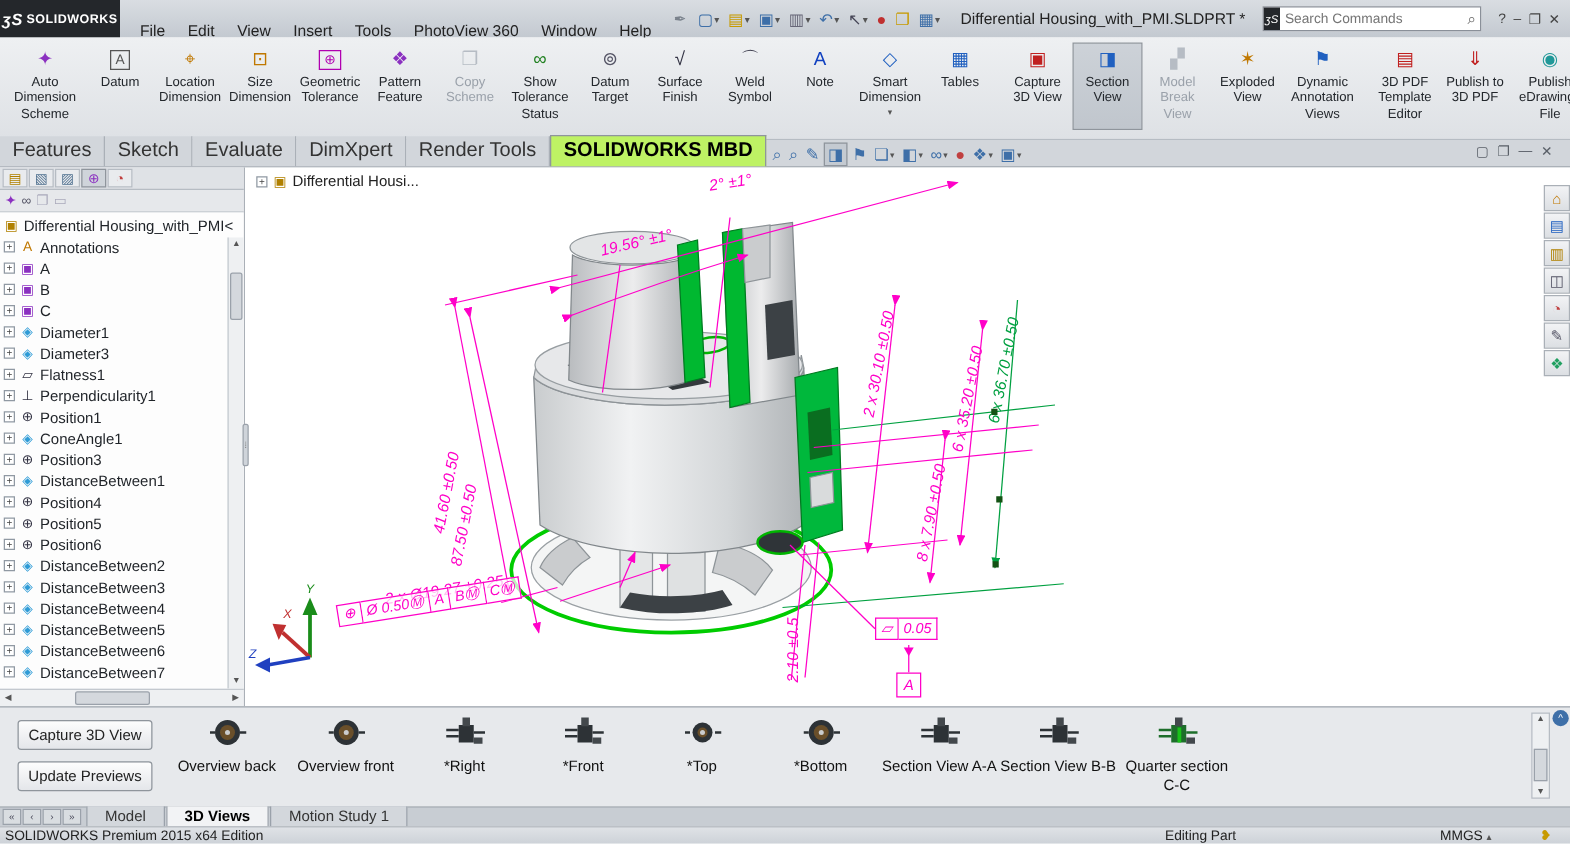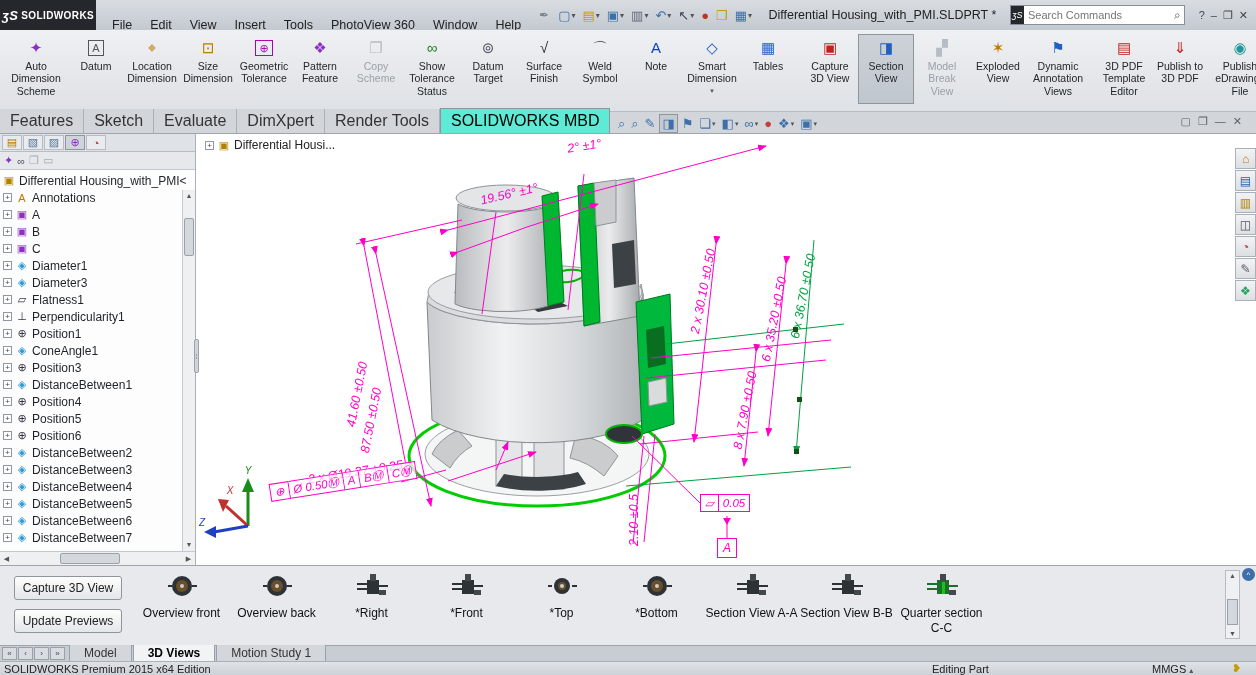--- a/index.html
+++ b/index.html
@@ -35,21 +35,21 @@
   .rbtn .ric.boxed { border:1px solid currentColor; padding:0 3px; font-size:11px; height:16px; line-height:15px; margin-top:2px; margin-bottom:4px; }
   .rbtn.disabled { color:#9aa1aa; }
   .rbtn.disabled .ric { color:#b6bcc4 !important; }
   .rbtn.active { background:linear-gradient(#cdd2d8,#c0c6cd); border:1px solid #8f959c; }
   .rbtn .rdrop { font-size:7px; color:#555; margin-top:2px; }
   .rbtn.wide { width:64px; }
 
   
   .tabstrip { height:22px; background:#d2d6db; border-bottom:1px solid #9ea5ad; display:flex; align-items:flex-end; position:relative; flex:0 0 auto; }
   .ctab { padding:3px 10px 3px 10px; font-size:16px; color:#333; border-right:1px solid #aab0b7; background:#d2d6db; }
-  .ctab.active { background:#5eead4; font-weight:normal; color:#000; border:1px solid #8f959c; border-bottom:0; }
+  .ctab.active { background:#bef264; font-weight:bold; color:#000; border:1px solid #8f959c; border-bottom:0; }
   .headsup { position:absolute; left:616px; top:2px; display:flex; align-items:center; gap:2px; }
   .hu-btn { display:flex; align-items:center; padding:1px 2px; font-size:13px; color:#3e6fa8; }
   .hu-btn.active { background:#c4cad1; border:1px solid #8f959c; }
   .hu-btn .hdrop { font-size:7px; color:#555; margin-left:1px; }
   .doc-win-ctrls { position:absolute; right:14px; top:3px; display:flex; gap:7px; color:#5a6068; font-size:11px; }
 
   
   .main { flex:0 0 auto; height:431px; display:flex; position:relative; }
 
   
@@ -643,33 +643,33 @@
         <div class="thumb-item">
           <div class="timg">
             <svg width="34" height="28">
               <circle cx="17" cy="14" r="10" fill="#2d3236"></circle>
               <circle cx="17" cy="14" r="6" fill="#6a4f2a"></circle>
               <circle cx="17" cy="14" r="2" fill="#caccce"></circle>
               <line x1="3" y1="14" x2="7" y2="14" stroke="#2d3236" stroke-width="2"></line>
               <line x1="27" y1="14" x2="32" y2="14" stroke="#2d3236" stroke-width="2"></line>
             </svg>
           </div>
-          <div class="tlabel">Overview front</div>
+          <div class="tlabel">Overview back</div>
         </div>
         <div class="thumb-item">
           <div class="timg">
             <svg width="34" height="28">
               <circle cx="17" cy="14" r="10" fill="#2d3236"></circle>
               <circle cx="17" cy="14" r="6" fill="#6a4f2a"></circle>
               <circle cx="17" cy="14" r="2" fill="#caccce"></circle>
               <line x1="3" y1="14" x2="7" y2="14" stroke="#2d3236" stroke-width="2"></line>
               <line x1="27" y1="14" x2="32" y2="14" stroke="#2d3236" stroke-width="2"></line>
             </svg>
           </div>
-          <div class="tlabel">Overview back</div>
+          <div class="tlabel">Overview front</div>
         </div>
         <div class="thumb-item">
           <div class="timg">
             <svg width="34" height="28">
               <rect x="12" y="8" width="12" height="14" fill="#2d3236"></rect>
               <rect x="15" y="2" width="6" height="7" fill="#43484c"></rect>
               <line x1="2" y1="12" x2="12" y2="12" stroke="#2d3236" stroke-width="2"></line>
               <line x1="2" y1="17" x2="12" y2="17" stroke="#2d3236" stroke-width="2"></line>
               <line x1="24" y1="14" x2="33" y2="14" stroke="#2d3236" stroke-width="2"></line>
               <rect x="24" y="18" width="7" height="5" fill="#43484c"></rect>

